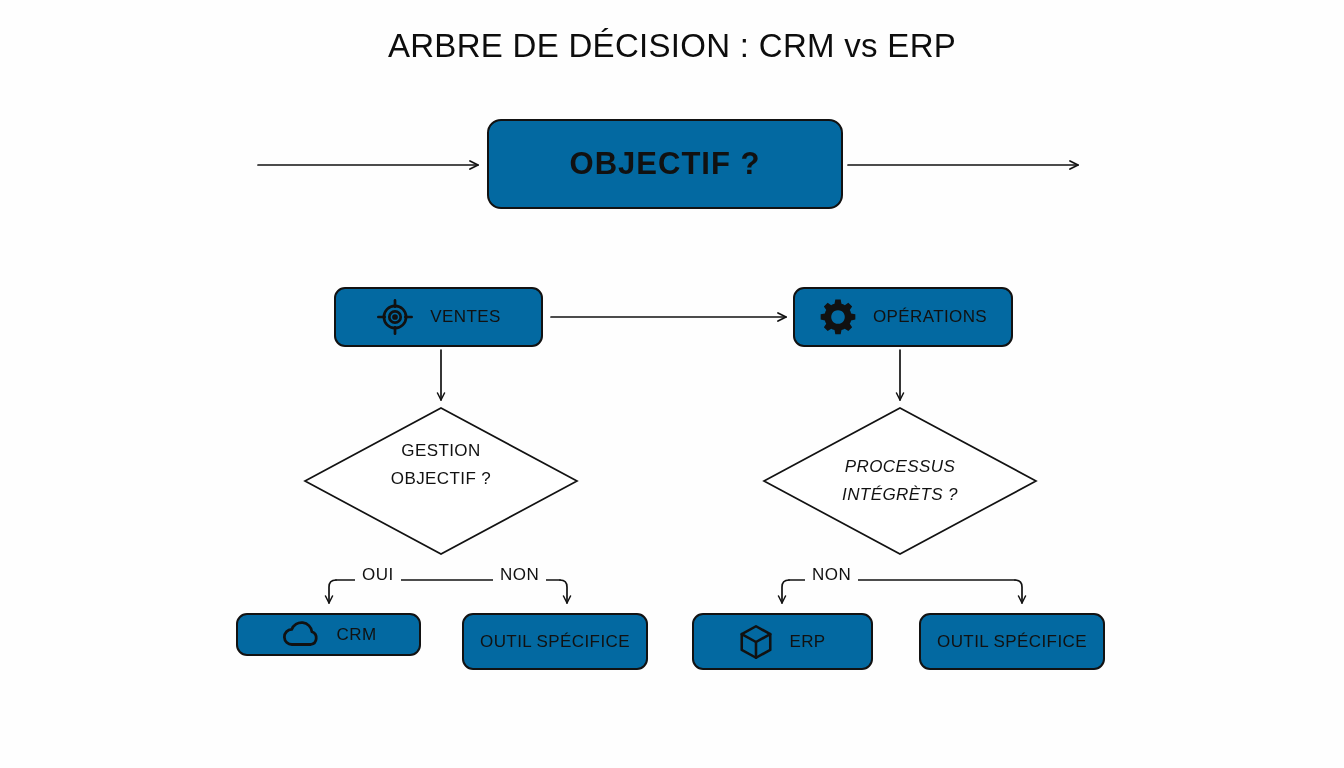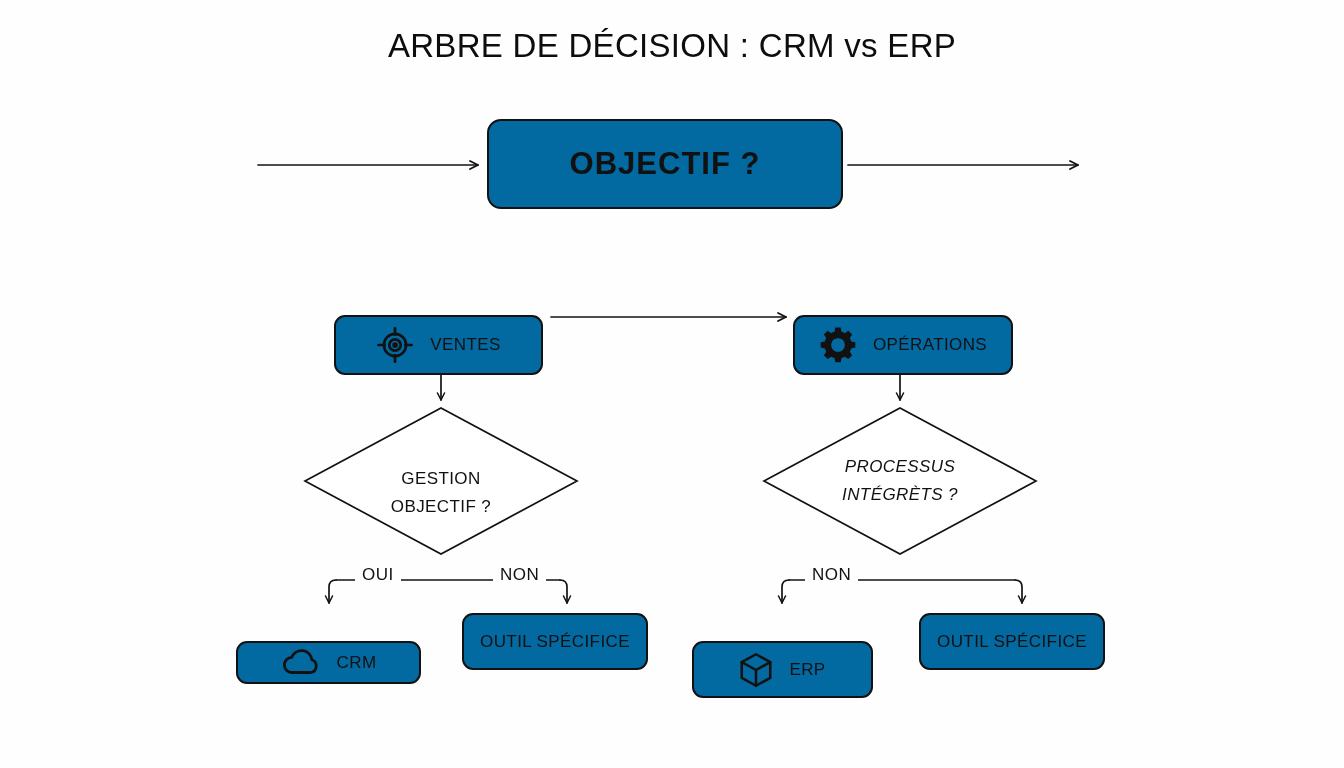--- a/index.html
+++ b/index.html
@@ -73,21 +73,20 @@
   #node-objectif .node-label {
     font-size: 31px;
     font-weight: bold;
     letter-spacing: 1px;
   }
 
   
   .icon-node {
     gap: 16px;
     padding: 0 18px;
-    margin-top: 28px;
   }
   #node-ventes {
     left: 334px;
     top: 287px;
     width: 209px;
     height: 60px;
   }
   #node-operations {
     left: 793px;
     top: 287px;
@@ -126,21 +125,21 @@
   .icon-slot {
     flex: 0 0 auto;
     display: block;
     line-height: 0;
   }
 
   
   .diamond-wrap {
     position: absolute;
   }
-  #diamond-left  { left: 305px; top: 420px; width: 272px; height: 146px; }
+  #diamond-left  { left: 305px; top: 392px; width: 272px; height: 146px; }
   #diamond-right { left: 764px; top: 408px; width: 272px; height: 146px; font-style: italic; }
 
   .diamond-text {
     position: absolute;
     left: 0;
     top: 0;
     width: 100%;
     height: 100%;
     display: flex;
     flex-direction: column;

